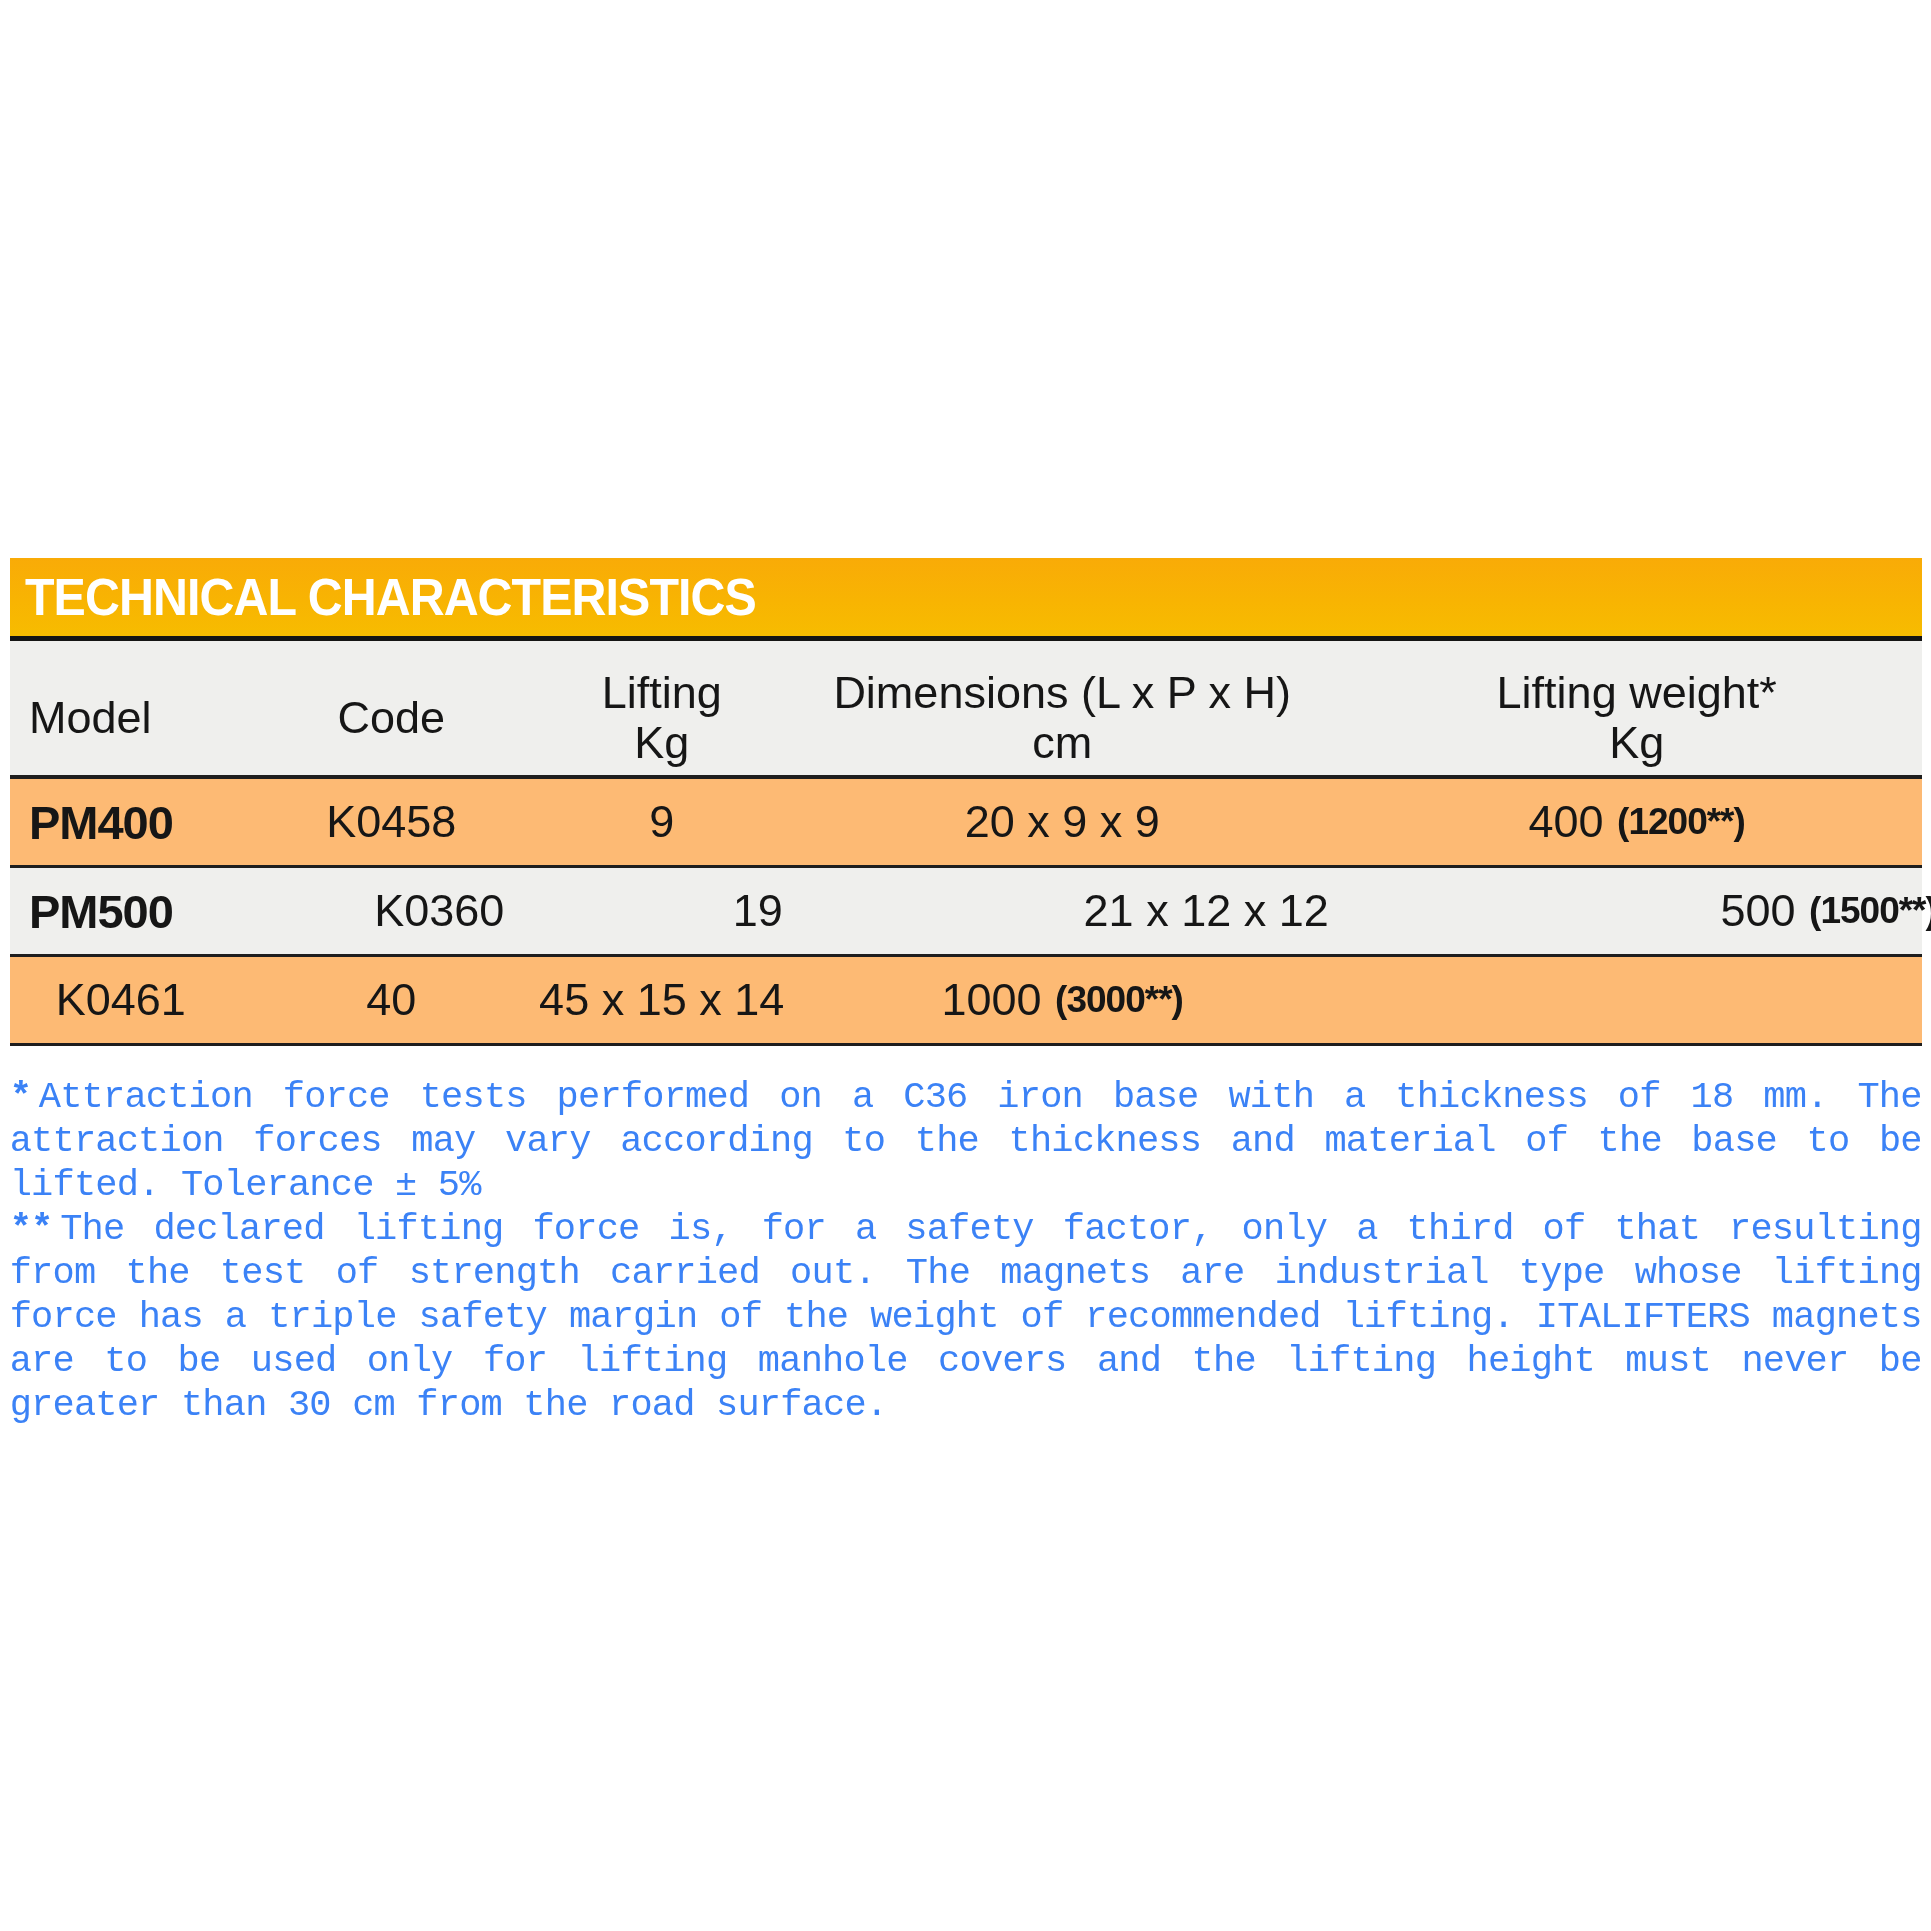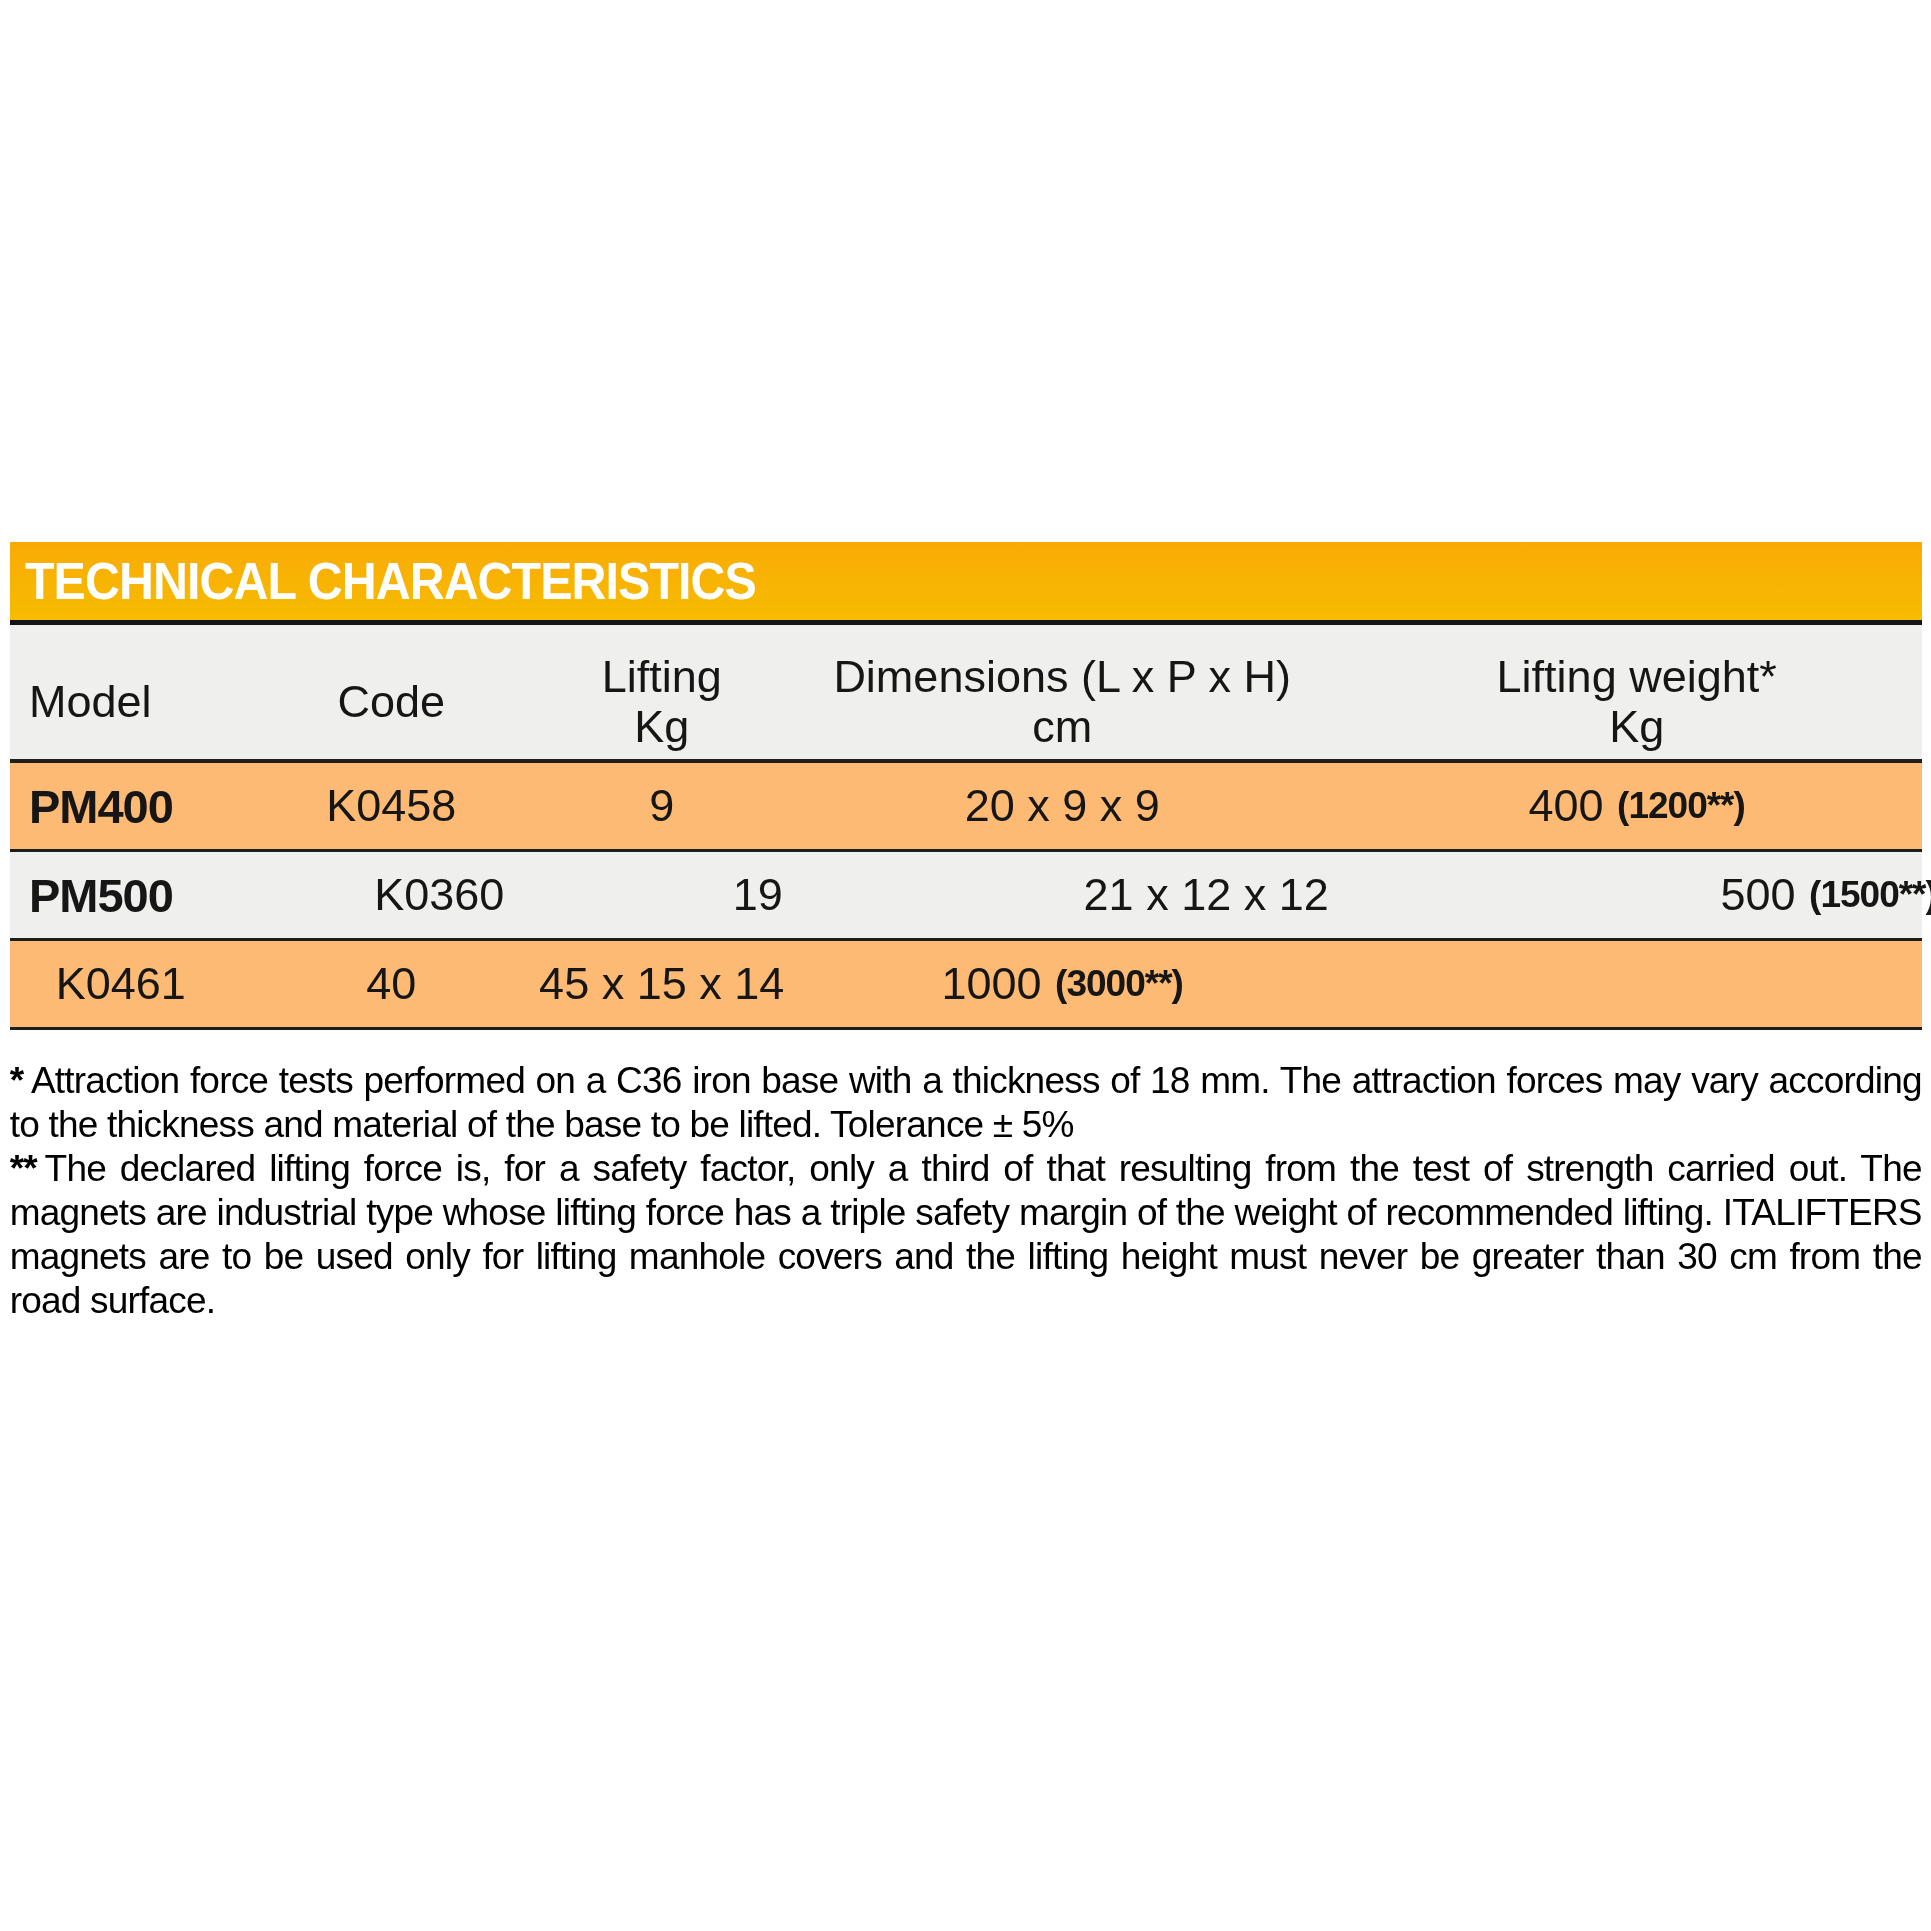--- a/index.html
+++ b/index.html
@@ -11,21 +11,21 @@
     position: relative;
     width: 1931px;
     height: 1931px;
     background: #ffffff;
     font-family: "Liberation Sans", sans-serif;
     color: #161616;
     overflow: hidden;
   }
   .sheet {
     position: absolute;
-    top: 542px;
+    top: 558px;
     left: 9.7px;
     width: 1912px;
   }
   
   .title-bar {
     height: 83px;
     background: linear-gradient(180deg, #f9ab07 0%, #f8b402 55%, #f7bc00 100%);
     border-bottom: 5.8px solid #141414;
     display: flex;
     align-items: center;
@@ -99,21 +99,22 @@
     margin-left: 13.5px;
     letter-spacing: -1px;
   }
   
   .footnotes {
     margin-top: 29px;
     font-size: 37px;
     line-height: 44px;
     letter-spacing: -0.8px;
     text-align: justify;
-    color: #000000;
+    color: #3b82f6;
+    font-family: Liberation Mono, monospace;
   }
   .footnotes p {
     margin: 0;
   }
   .fn-marker {
     font-weight: 700;
     margin-right: 7.7px;
   }
 </style>
 </head>

